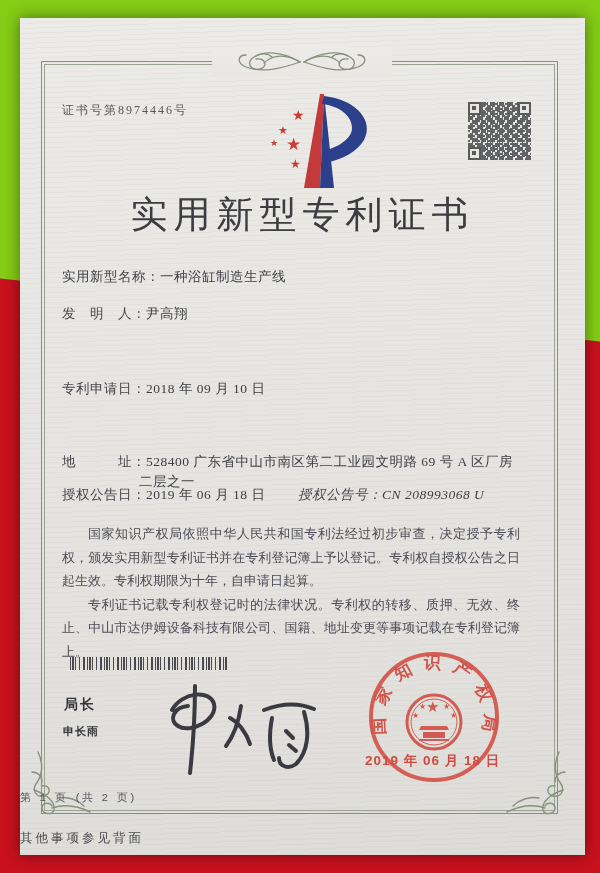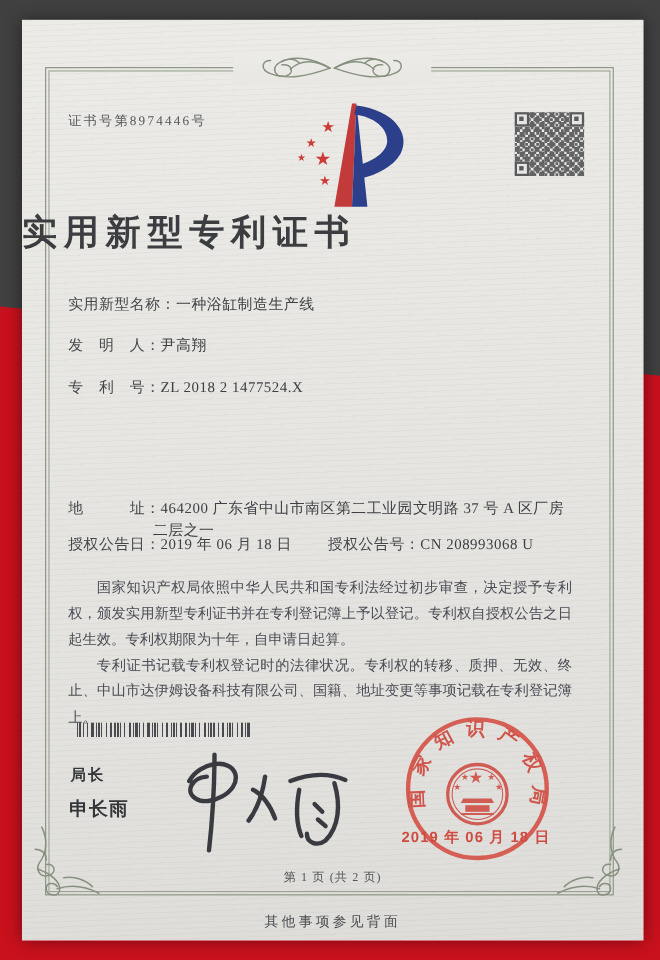--- a/index.html
+++ b/index.html
@@ -1,18 +1,18 @@
 <!DOCTYPE html>
 <html><head>
 <meta charset="utf-8">
 <style>
   html,body{margin:0;padding:0;}
   body{width:600px;height:873px;overflow:hidden;position:relative;
        font-family:"Liberation Serif","DejaVu Serif",serif;}
-  .scene{position:absolute;inset:0;background:#404040;overflow:hidden;}
+  .scene{position:absolute;inset:0;background:#84cc16;overflow:hidden;}
   .bg-red{position:absolute;left:-40px;right:-40px;top:312px;height:700px;
           background:#c8111d;transform:rotate(6deg);}
   
   .paper{position:absolute;left:20px;top:18px;width:565px;height:837px;
          background:linear-gradient(173deg,#ecebe7 0%,#e7e6e2 40%,#e2e1dd 75%,#dddcd8 100%);
          box-shadow:0 0 14px rgba(0,0,0,.45);}
   .paper::before{content:"";position:absolute;inset:0;pointer-events:none;
          background:repeating-linear-gradient(178deg,rgba(110,120,114,.05) 0 1px,transparent 1px 5px);}
   .frame{position:absolute;left:21px;top:43px;width:515px;height:751px;
          border:1px solid #87917f;}
@@ -22,48 +22,48 @@
            letter-spacing:2px;}
   .logo{position:absolute;left:236px;top:70px;width:130px;height:106px;}
   .qr{position:absolute;left:448px;top:84px;width:63px;height:58px;opacity:.82;
       background-image:
         repeating-conic-gradient(#45464a 0 25%,transparent 0 50%),
         repeating-conic-gradient(#45464a 0 25%,transparent 0 50%);
       background-size:9px 9px,5px 5px;background-position:0 0,2px 3px;}
   .qf{position:absolute;width:13px;height:13px;border:2.5px solid #3b3c40;background:#e7e6e2;box-sizing:border-box;}
   .qf::after{content:"";position:absolute;left:2px;top:2px;width:4px;height:4px;background:#3b3c40;}
   .qf.tl{left:0;top:0}.qf.tr{right:0;top:0}.qf.bl{left:0;bottom:0}
-  .title{position:absolute;left:0;top:172px;width:100%;
-         font-size:32px;letter-spacing:6px;color:#3c3d40;font-weight:700;}
+  .title{position:absolute;left:0;top:172px;width:100%;text-align:center;
+         font-size:37px;letter-spacing:6px;color:#3c3d40;font-weight:400;}
   
   .row{position:absolute;left:42px;width:475px;font-size:13.5px;color:#3f4045;
        letter-spacing:.5px;}
   .row .lab{color:#45464b;}
   .addr2{margin-left:77px;}
-  .pair2{position:absolute;left:236px;top:0;}
+  .pair2{position:absolute;left:236px;top:0;font-style:italic;}
   
   .body-text{position:absolute;left:42px;top:504px;width:458px;font-size:13px;
              line-height:23.5px;color:#4b4c55;text-align:justify;}
   .body-text p{margin:0;text-indent:2em;}
   
   .barcode{position:absolute;left:50px;top:639px;width:158px;height:13px;opacity:.85;
      background:repeating-linear-gradient(90deg,#2f3036 0 1px,transparent 1px 2px,
        #2f3036 2px 4px,transparent 4px 5px,#2f3036 5px 6px,transparent 6px 9px,
        #2f3036 9px 10px,transparent 10px 13px,#2f3036 13px 15px,transparent 15px 17px);}
   .director-title{position:absolute;left:44px;top:678px;font-size:14px;font-weight:700;
      color:#35363a;font-family:"Liberation Sans","DejaVu Sans",sans-serif;letter-spacing:2px;}
-  .director-name{position:absolute;left:43px;top:706px;font-size:17px;font-weight:700;
+  .director-name{position:absolute;left:43px;top:706px;font-size:11px;font-weight:700;
      color:#35363a;font-family:"Liberation Sans","DejaVu Sans",sans-serif;letter-spacing:1px;}
   .signature{position:absolute;left:118px;top:658px;width:190px;height:102px;}
   .seal{position:absolute;left:343px;top:628px;width:142px;height:142px;opacity:.92;}
   .seal-date{position:absolute;left:345px;top:734px;font-size:13.5px;font-weight:700;
      color:#cf4a40;letter-spacing:1px;font-family:"Liberation Sans","DejaVu Sans",sans-serif;}
-  .page-num{position:absolute;left:0;top:772px;width:100%;text-align:center;
-     font-size:11px;color:#55565a;letter-spacing:1px;}
-  .footer-note{position:absolute;left:0;top:812px;width:100%;text-align:center;
+  .page-num{position:absolute;left:0;top:772px;width:100%;text-align:left;
+     font-size:11px;color:#55565a;letter-spacing:1px;font-family:Liberation Mono, monospace;}
+  .footer-note{position:absolute;left:0;top:812px;width:100%;text-align:left;
      font-size:12.5px;color:#4a4b50;letter-spacing:3px;}
   .ornament-top{position:absolute;left:192px;top:29px;width:180px;height:30px;
      background:linear-gradient(#ecebe7,#e8e7e3);}
   .flourish{position:absolute;width:78px;height:70px;}
   .flourish.bl{left:4px;top:728px;}
   .flourish.br{left:475px;top:728px;transform:scaleX(-1);}
 </style>
 </head>
 <body>
 
@@ -134,25 +134,25 @@
     </div>
 
     <div class="title">实用新型专利证书</div>
 
     <div class="row" style="top:287px">
       <span class="lab">发　明　人：</span><span>尹高翔</span>
     </div>
     <div class="row" style="top:250px">
       <span class="lab">实用新型名称：</span><span>一种浴缸制造生产线</span>
     </div>
-    <div class="row" style="top:325px">
-      <span class="lab">专　利　号：</span><span>ZL 2018 2 1477524.X</span>
+    <div class="row" style="top:362px">
+      <span class="lab">专利申请日：</span><span>2018 年 09 月 10 日</span>
     </div>
     <div class="row" style="top:434px;line-height:20px;">
-      <div><span class="lab">地　　　址：</span><span>464200 广东省中山市南区第二工业园文明路 37 号 A 区厂房</span></div>
+      <div><span class="lab">地　　　址：</span><span>528400 广东省中山市南区第二工业园文明路 69 号 A 区厂房</span></div>
       <div class="addr2">二层之一</div>
     </div>
     <div class="row" style="top:468px">
       <span class="lab">授权公告日：</span><span>2019 年 06 月 18 日</span>
       <span class="pair2"><span class="lab">授权公告号：</span><span>CN 208993068 U</span></span>
     </div>
 
     <div class="body-text">
       <p>国家知识产权局依照中华人民共和国专利法经过初步审查，决定授予专利权，颁发实用新型专利证书并在专利登记簿上予以登记。专利权自授权公告之日起生效。专利权期限为十年，自申请日起算。</p>
       <p>专利证书记载专利权登记时的法律状况。专利权的转移、质押、无效、终止、中山市达伊姆设备科技有限公司、国籍、地址变更等事项记载在专利登记簿上。</p>

